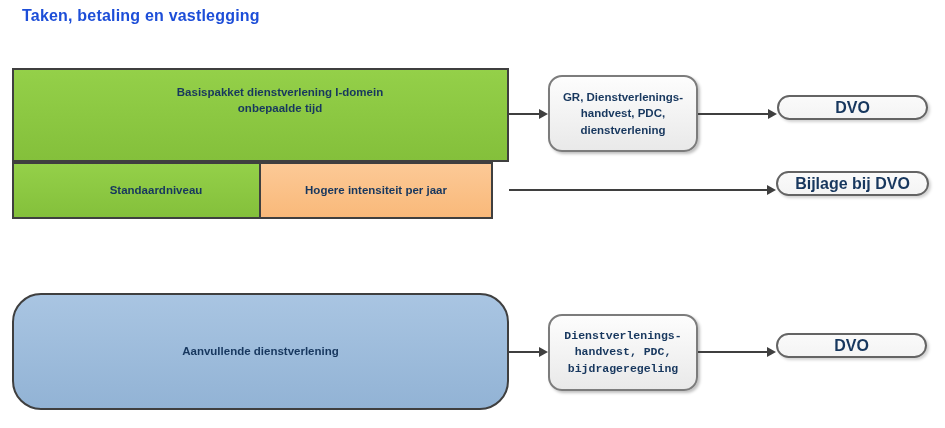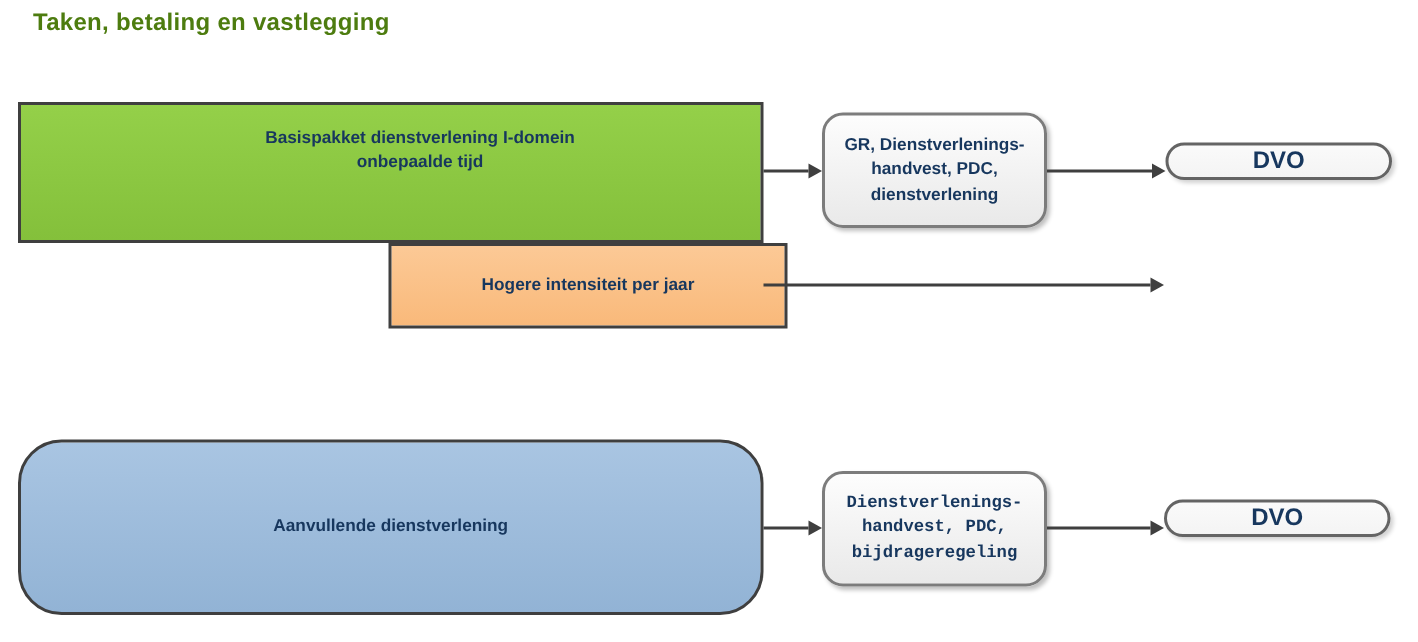--- a/index.html
+++ b/index.html
@@ -2,36 +2,36 @@
 <html><head>
 <meta charset="utf-8">
 <style>
   html,body { margin:0; padding:0; background:#ffffff; }
   .canvas {
     position:relative; width:945px; height:428px; background:#ffffff;
     font-family:"Liberation Sans", sans-serif; overflow:hidden;
   }
   .title {
     position:absolute; left:22px; top:7px;
-    font-size:16px; font-weight:bold; color:#4d7c0f; letter-spacing:0.2px;
+    font-size:16px; font-weight:bold; color:#1d4ed8; letter-spacing:0.2px;
   }
   .rect {
     position:absolute; box-sizing:border-box;
     border:2px solid #3f3f3f;
     color:#17375e; font-weight:bold; font-size:11.5px;
     text-align:center; line-height:1.4; white-space:pre-line;
   }
   .green  { background:linear-gradient(to bottom,#94d049,#84c03b);padding-left:39px; }
   .orange { background:linear-gradient(to bottom,#fcc996,#f9b97a); }
   .blue   { background:linear-gradient(to bottom,#a9c5e2,#92b3d5);border-radius:29px; }
 
   .basis    { left:12px;  top:68px;  width:497px; height:94px; padding-top:14px; }
   .standard { left:12px;  top:162px; width:249px; height:57px;
               display:flex; align-items:center; justify-content:center; }
-  .higher   { left:259px; top:162px; width:266px; height:57px;
+  .higher   { left:259px; top:162px; width:234px; height:57px;
               display:flex; align-items:center; justify-content:center;text-align:right; }
   .aanvullend { left:12px; top:293px; width:497px; height:117px;
               display:flex; align-items:center; justify-content:center; }
 
   .process {
     position:absolute; box-sizing:border-box; width:150px; height:77px;
     border:2px solid #7c7c7c; border-radius:14px;
     background:linear-gradient(to bottom,#fdfdfd,#e9e9e9);
     box-shadow:2px 2px 3px rgba(0,0,0,0.25);
     color:#17375e; font-weight:bold; font-size:11.5px;
@@ -67,30 +67,32 @@
 </style>
 </head>
 <body>
 
 <div class="canvas">
 
   <div class="title">Taken, betaling en vastlegging</div>
 
   <div class="rect green basis">Basispakket dienstverlening I-domein
 onbepaalde tijd</div>
+  <div class="rect green standard">Standaardniveau</div>
   <div class="rect orange higher">Hogere intensiteit per jaar</div>
 
   <div class="arrow a1"></div>
   <div class="process process1">GR, Dienstverlenings-
 handvest, PDC,
 dienstverlening</div>
   <div class="arrow a2"></div>
   <div class="pill pill-dvo1">DVO</div>
 
   <div class="arrow a3"></div>
+  <div class="pill pill-bijlage">Bijlage bij DVO</div>
 
   <div class="rect blue aanvullend">Aanvullende dienstverlening</div>
   <div class="arrow a4"></div>
   <div class="process process2">Dienstverlenings-
 handvest, PDC,
 bijdrageregeling</div>
   <div class="arrow a5"></div>
   <div class="pill pill-dvo2">DVO</div>
 
 </div>

